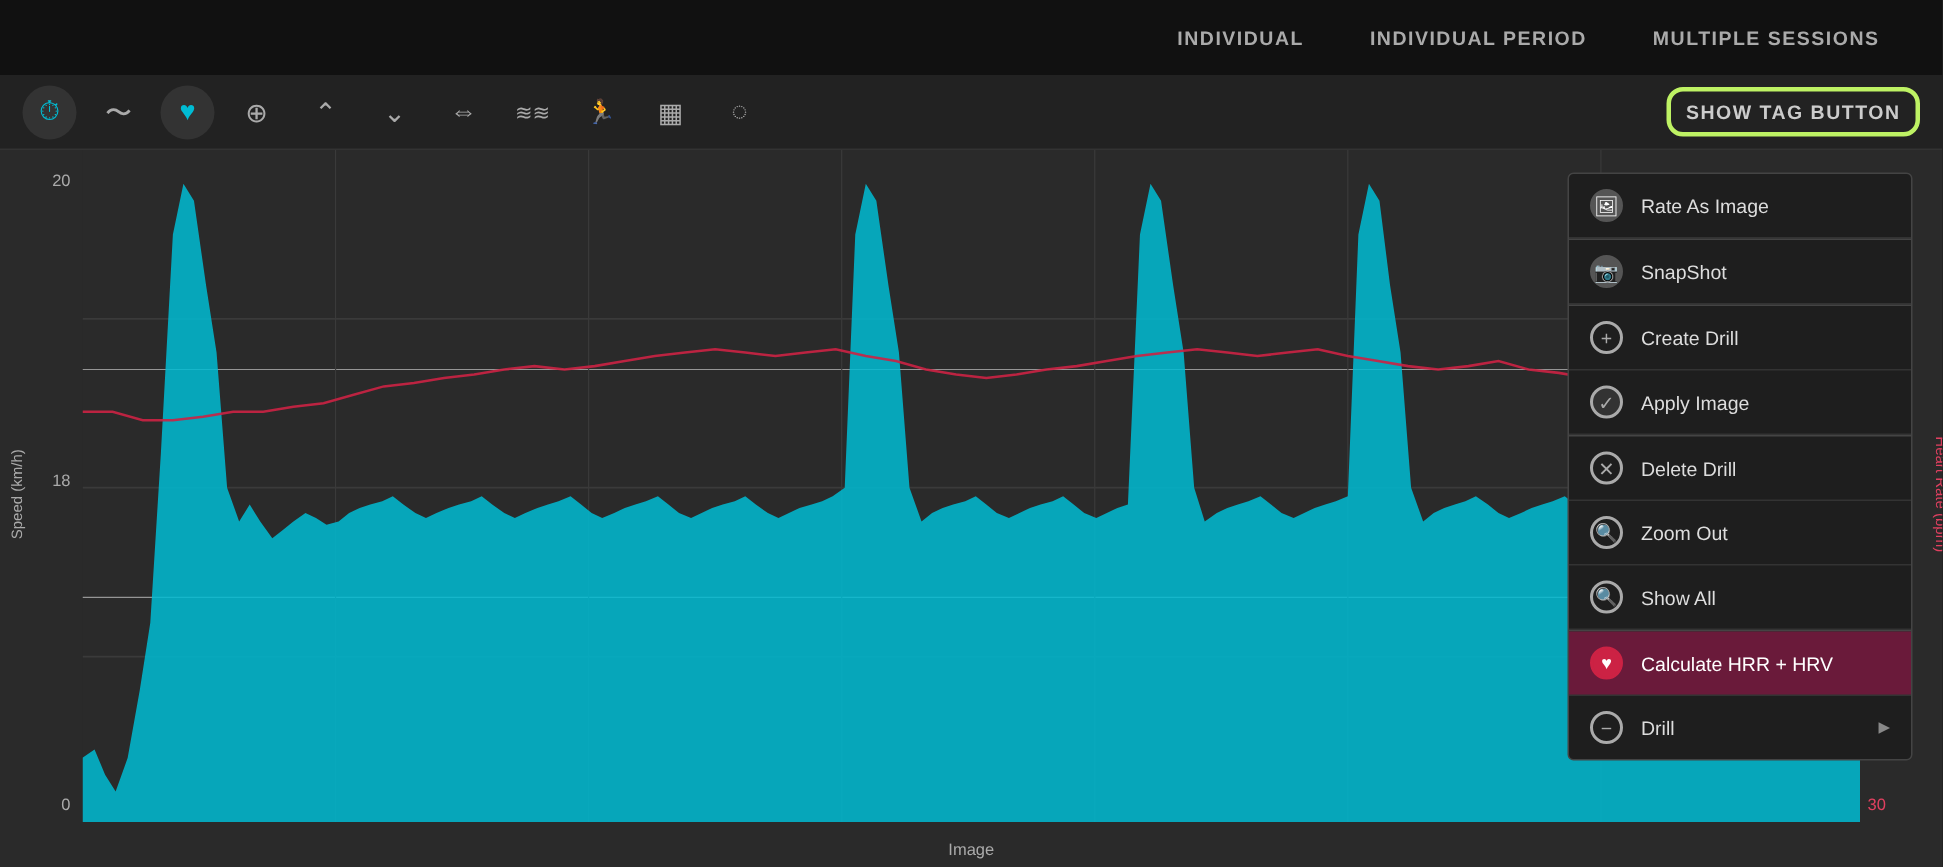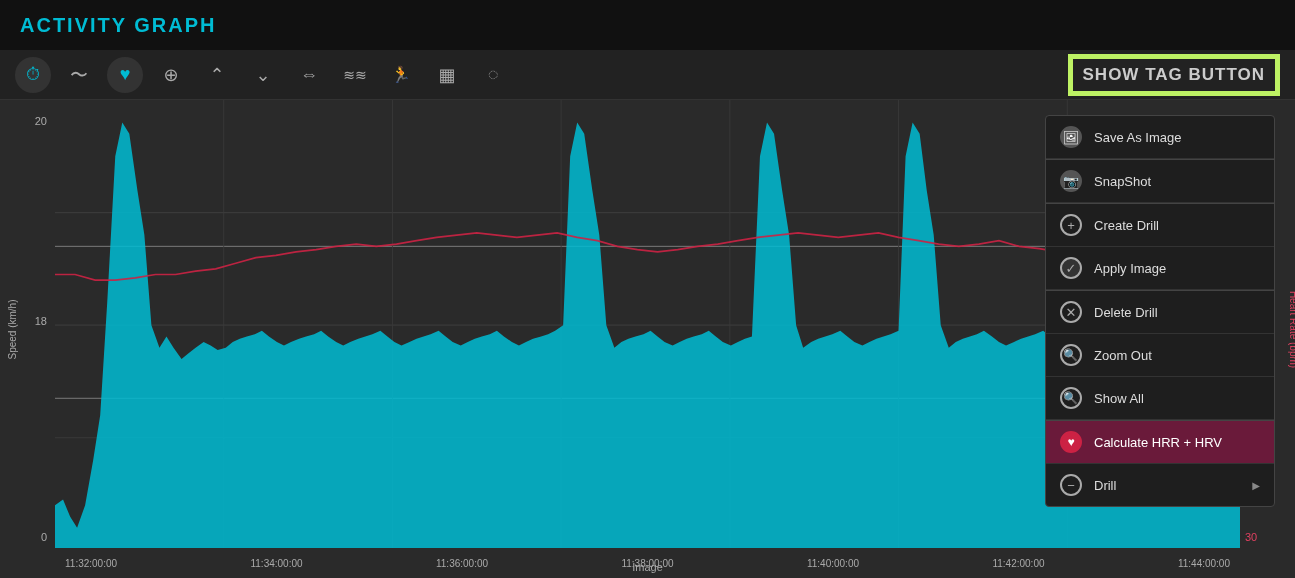--- a/index.html
+++ b/index.html
@@ -70,27 +70,27 @@
       color: #aaa;
       font-size: 18px;
     }
     .toolbar-icon.active {
       background: #333;
       color: #00bcd4;
     }
     .show-tag-btn {
       margin-left: auto;
       color: #ccc;
-      font-size: 17px;
+      font-size: 13px;
       font-weight: bold;
       letter-spacing: 1px;
       cursor: pointer;
       padding: 6px 10px;
-      border: 5px solid #bef264;
-      border-radius: 0;
+      border: 3px solid #bef264;
+      border-radius: 11px;
     }
 
     
     .chart-wrapper {
       position: relative;
       height: calc(578px - 100px);
       background: #2a2a2a;
       overflow: hidden;
       padding-left: 48px;
     }
@@ -224,22 +224,24 @@
     }
     .menu-separator {
       height: 1px;
       background: #444;
     }
   </style>
 </head>
 <body>
 
 <div class="header">
-  <span class="app-title">ACTIVITY GRAPH</span>
   <div class="nav-tabs">
+    <div class="nav-tab">INDIVIDUAL</div>
+    <div class="nav-tab">INDIVIDUAL PERIOD</div>
+    <div class="nav-tab">MULTIPLE SESSIONS</div>
   </div>
 </div>
 
 <div class="toolbar">
   <div class="toolbar-icon active">⏱</div>
   <div class="toolbar-icon">〜</div>
   <div class="toolbar-icon active" style="color:#00bcd4;">♥</div>
   <div class="toolbar-icon">⊕</div>
   <div class="toolbar-icon">⌃</div>
   <div class="toolbar-icon">⌄</div>
@@ -285,35 +287,26 @@
       <line x1="672" y1="0" x2="672" y2="398" stroke="#3a3a3a" stroke-width="0.8"></line>
       <line x1="840" y1="0" x2="840" y2="398" stroke="#3a3a3a" stroke-width="0.8"></line>
       <line x1="1008" y1="0" x2="1008" y2="398" stroke="#3a3a3a" stroke-width="0.8"></line>
 
       <polygon points="0,398 0,360 8,355 15,370 22,380 30,360 38,320 45,280 52,180 60,50 67,20 74,30 82,80 89,120 96,200 104,220 111,210 118,220 126,230 133,225 140,220 148,215 155,218 162,222 170,220 177,215 184,212 191,210 199,208 206,205 213,210 221,215 228,218 235,215 243,212 250,210 258,208 265,205 272,210 280,215 287,218 294,215 302,212 309,210 316,208 324,205 331,210 338,215 345,218 353,215 360,212 367,210 374,208 382,205 389,210 396,215 404,218 411,215 418,212 425,210 433,208 440,205 447,210 455,215 462,218 469,215 476,212 484,210 491,208 498,205 506,200 513,50 520,20 527,30 535,80 542,120 549,200 557,220 564,215 571,212 578,210 586,208 593,205 600,210 607,215 615,218 622,215 629,212 636,210 644,208 651,205 658,210 665,215 673,218 680,215 687,212 694,210 702,50 709,20 716,30 724,80 731,120 738,200 745,220 753,215 760,212 767,210 774,208 782,205 789,210 796,215 804,218 811,215 818,212 825,210 832,208 840,205 847,50 854,20 861,30 868,80 875,120 882,200 890,220 897,215 904,212 911,210 918,208 925,205 933,210 940,215 947,218 955,215 962,212 969,210 976,208 984,205 991,210 998,215 1006,218 1013,215 1020,212 1027,210 1034,208 1042,205 1049,210 1056,215 1064,218 1071,215 1078,212 1085,210 1093,208 1100,205 1107,210 1114,300 1121,350 1129,360 1136,340 1143,320 1150,310 1158,300 1165,320 1172,330 1180,350 1180,398" fill="#00bcd4" opacity="0.85"></polygon>
 
       <polyline points="0,155 20,155 40,160 60,160 80,158 100,155 120,155 140,152 160,150 180,145 200,140 220,138 240,135 260,133 280,130 300,128 320,130 340,128 360,125 380,122 400,120 420,118 440,120 460,122 480,120 500,118 520,122 540,125 560,130 580,133 600,135 620,133 640,130 660,128 680,125 700,122 720,120 740,118 760,120 780,122 800,120 820,118 840,122 860,125 880,128 900,130 920,128 940,125 960,130 980,132 1000,135 1020,138 1040,140 1060,145 1080,148 1100,150 1120,155 1140,140 1160,130 1180,125" fill="none" stroke="#cc2244" stroke-width="1.5" opacity="0.9"></polyline>
     </svg>
   </div>
 
-  <div class="x-axis">
-    <span>11:32:00:00</span>
-    <span>11:34:00:00</span>
-    <span>11:36:00:00</span>
-    <span>11:38:00:00</span>
-    <span>11:40:00:00</span>
-    <span>11:42:00:00</span>
-    <span>11:44:00:00</span>
-  </div>
   <span class="x-label-center">Image</span>
 
   <div class="context-menu">
     <div class="menu-item">
       <div class="menu-icon filled-dark">🖼</div>
-      <span class="menu-label">Save As Image</span>
+      <span class="menu-label">Rate As Image</span>
     </div>
     <div class="menu-separator"></div>
     <div class="menu-item">
       <div class="menu-icon filled-dark">📷</div>
       <span class="menu-label">SnapShot</span>
     </div>
     <div class="menu-separator"></div>
     <div class="menu-item">
       <div class="menu-icon" style="border-color:#aaa;color:#aaa;">+</div>
       <span class="menu-label">Create Drill</span>

